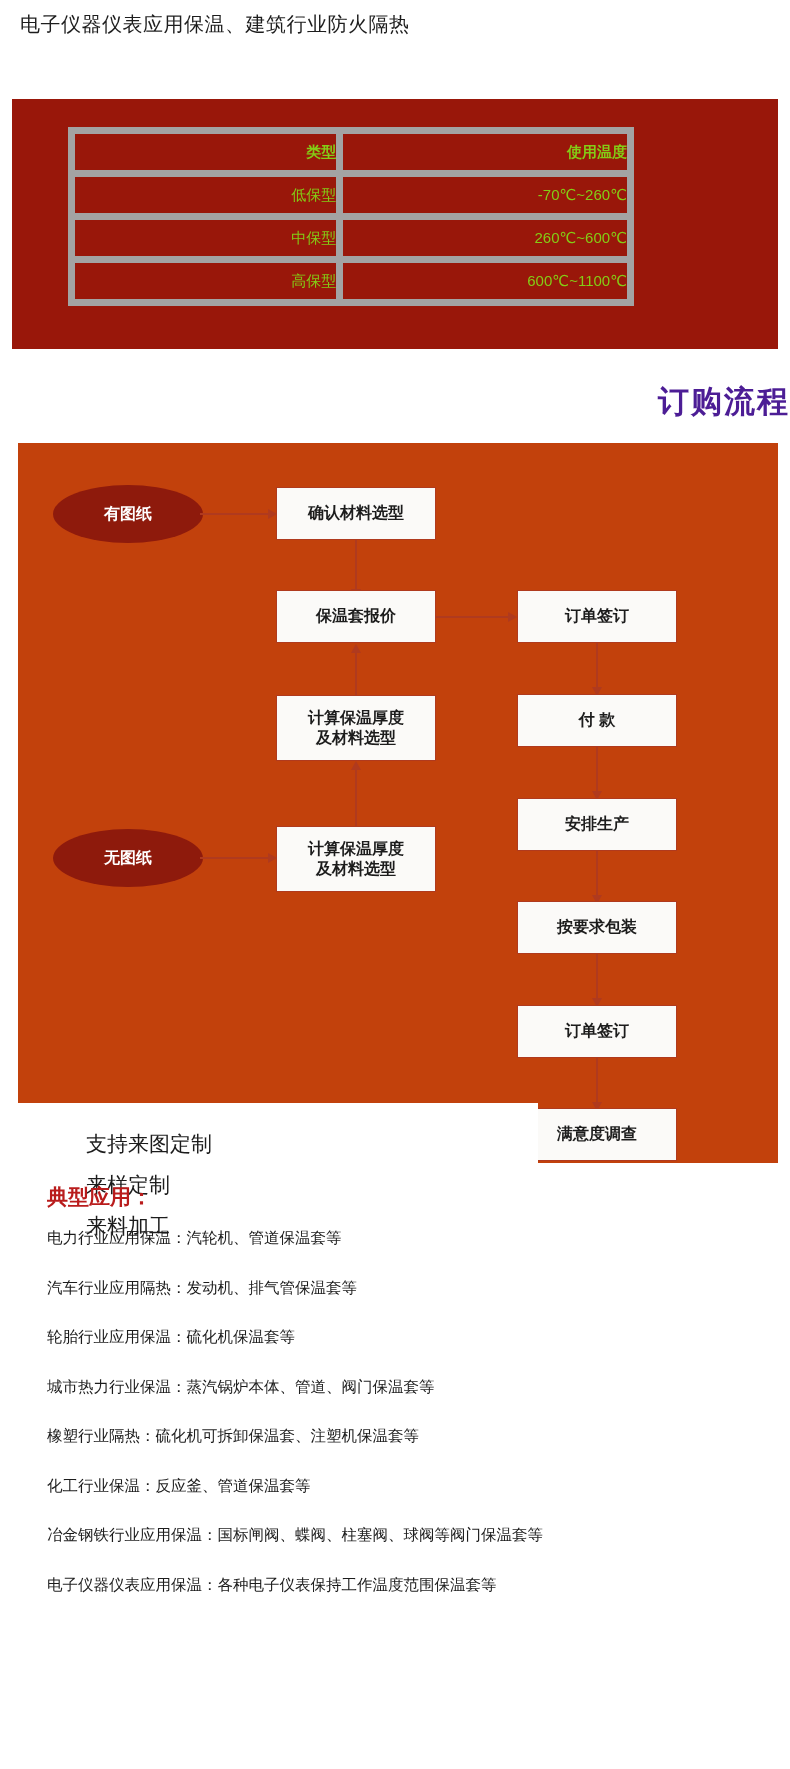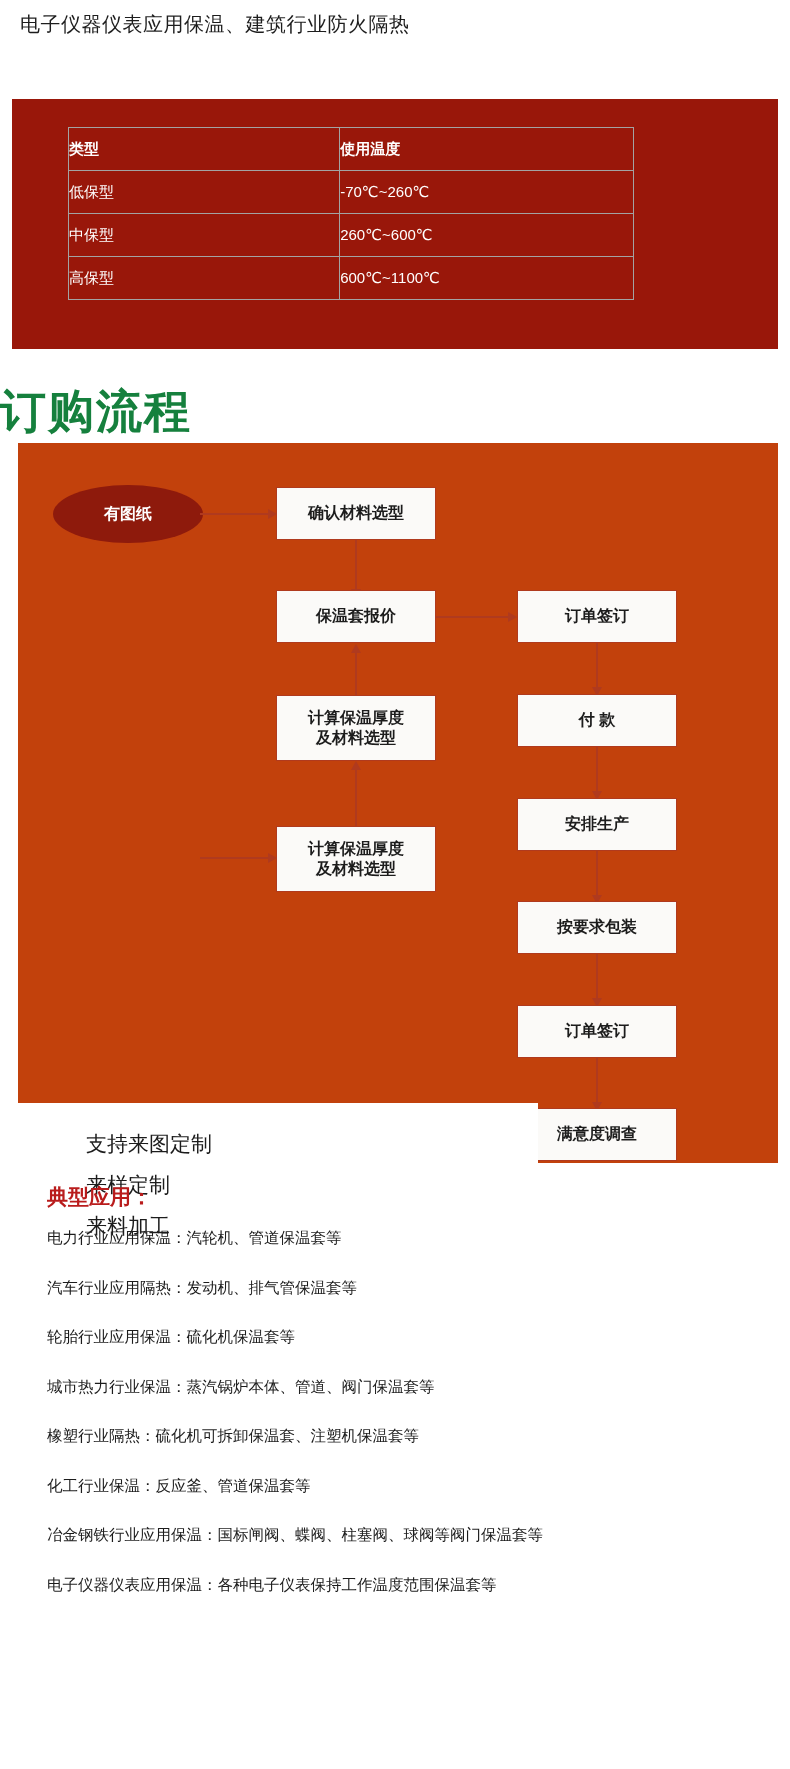--- a/index.html
+++ b/index.html
@@ -31,40 +31,40 @@
     background: #99170a;
   }
   .temp-table {
     position: absolute;
     left: 56px; top: 28px;
     width: 566px;
     border-collapse: collapse;
     table-layout: fixed;
   }
   .temp-table th, .temp-table td {
-    border: 1px solid #a3a3a3;
-    color: #ffffff;
-    text-align: left;
+    border: 7px solid #a3a3a3;
+    color: #84cc16;
+    text-align: right;
     height: 43px;
     font-size: 15px;
     font-weight: normal;
   }
   .temp-table th { font-weight: bold; font-size: 15px; }
   .temp-table col.c1 { width: 48%; }
   .temp-table col.c2 { width: 52%; }
 
   
   .flow-heading {
     position: absolute;
     left: 0; top: 381px;
     width: 790px;
-    text-align: left;
-    font-size: 46px;
-    font-weight: bold;
-    color: #15803d;
+    text-align: right;
+    font-size: 31px;
+    font-weight: bold;
+    color: #4c1d95;
     letter-spacing: 2px;
   }
 
   
   .flow-panel {
     position: absolute;
     left: 18px; top: 443px;
     width: 760px; height: 720px;
     background: #c2410c;
   }
@@ -215,20 +215,21 @@
     <div class="arrow up" style="left:333px; top:201px;"></div>
 
     <div class="fbox" style="left:258px; top:252px; width:160px; height:66px; flex-direction:column;">
       <span>计算保温厚度</span>
       <span>及材料选型</span>
     </div>
 
     <div class="ln v" style="left:337px; top:322px; height:64px;"></div>
     <div class="arrow up" style="left:333px; top:318px;"></div>
 
+    <div class="ellipse" style="left:35px; top:386px; width:150px; height:58px;">无图纸</div>
     <div class="ln h" style="left:182px; top:414px; width:72px;"></div>
     <div class="arrow right" style="left:250px; top:409.5px;"></div>
 
     <div class="fbox" style="left:258px; top:383px; width:160px; height:66px; flex-direction:column;">
       <span>计算保温厚度</span>
       <span>及材料选型</span>
     </div>
 
     <div class="fbox" style="left:499px; top:147px; width:160px; height:53px;">订单签订</div>
     <div class="ln v" style="left:578px; top:200px; height:48px;"></div>

